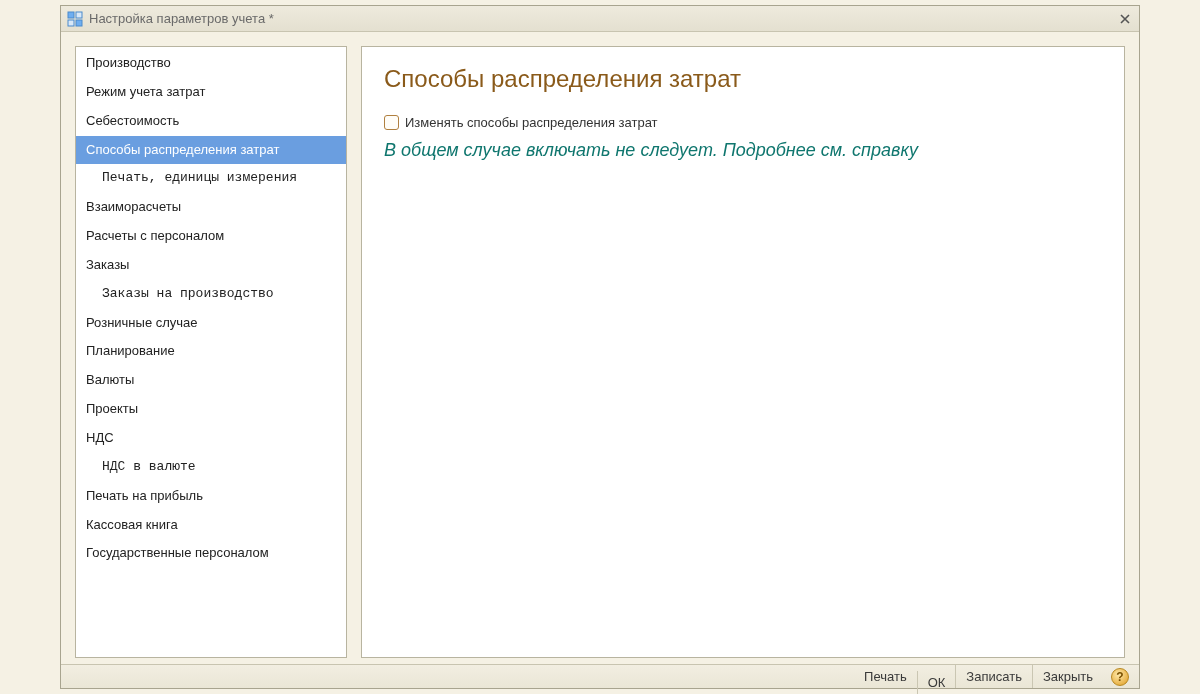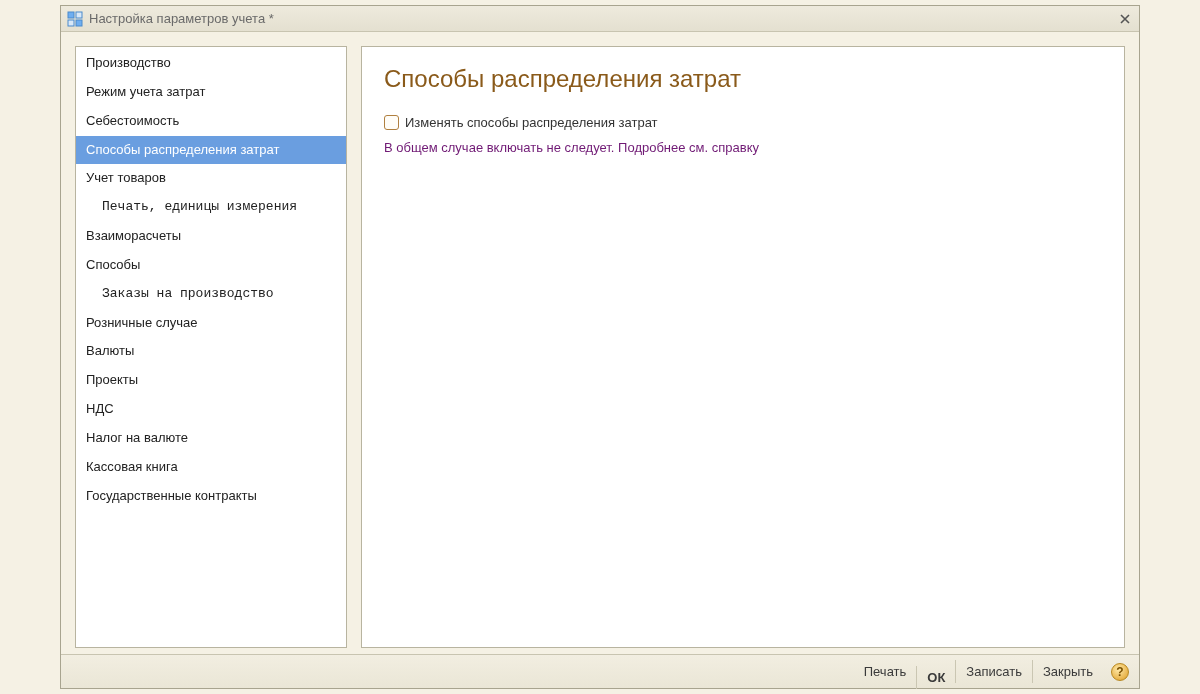--- a/index.html
+++ b/index.html
@@ -103,42 +103,43 @@
       border-radius: 3px;
       background: #fffdf8;
       margin-right: 6px;
       cursor: pointer;
     }
     .checkbox-label {
       color: #333;
       font-size: 13px;
     }
     .hint-text {
-      color: #701a75;
-      font-size: 13px;
+      color: #0f766e;
+      font-size: 18px;
+      font-style: italic;
     }
     .footer {
-      height: 34px;
+      height: 24px;
       border-top: 1px solid #c8c4b0;
       background: linear-gradient(#f2eee1, #eae6d6);
       display: flex;
       align-items: center;
       justify-content: flex-end;
       padding: 0 10px;
       gap: 0;
     }
     .footer-btn {
       padding: 4px 10px;
       color: #3a3a3a;
       cursor: pointer;
       font-size: 13px;
       border-left: 1px solid #cac6b2;
     }
     .footer-btn:first-child { border-left: none; }
-    .footer-btn.bold { font-weight: bold; margin-top: 12px; }
+    .footer-btn.bold { font-weight: normal; margin-top: 12px; }
     .help-icon {
       width: 18px; height: 18px;
       border-radius: 50%;
       background: radial-gradient(circle at 40% 35%, #ffe9a8, #e8b34a 70%, #c8901a);
       border: 1px solid #b88820;
       display: flex; align-items: center; justify-content: center;
       color: #7a5000;
       font-weight: bold;
       font-size: 12px;
       margin-left: 8px;
@@ -167,32 +168,34 @@
     </span>
   </div>
 
   <div class="body-area">
 
     <div class="sidebar" id="sidebar">
         <div class="sidebar-item">Производство</div>
         <div class="sidebar-item">Режим учета затрат</div>
         <div class="sidebar-item">Себестоимость</div>
         <div class="sidebar-item selected">Способы распределения затрат</div>
-        <div class="sidebar-item">Учет товаров</div>
         <div class="sidebar-item indent">Печать, единицы измерения</div>
         <div class="sidebar-item">Взаиморасчеты</div>
-        <div class="sidebar-item">Способы</div>
+        <div class="sidebar-item">Расчеты с персоналом</div>
+        <div class="sidebar-item">Заказы</div>
         <div class="sidebar-item indent">Заказы на производство</div>
         <div class="sidebar-item">Розничные случае</div>
+        <div class="sidebar-item">Планирование</div>
         <div class="sidebar-item">Валюты</div>
         <div class="sidebar-item">Проекты</div>
         <div class="sidebar-item">НДС</div>
-        <div class="sidebar-item">Налог на валюте</div>
+        <div class="sidebar-item indent">НДС в валюте</div>
+        <div class="sidebar-item">Печать на прибыль</div>
         <div class="sidebar-item">Кассовая книга</div>
-        <div class="sidebar-item">Государственные контракты</div>
+        <div class="sidebar-item">Государственные персоналом</div>
       </div>
 
     <div class="content-panel">
       <h1 class="content-title">Способы распределения затрат</h1>
       <div class="checkbox-row">
         <span class="chk"></span>
         <span class="checkbox-label">Изменять способы распределения затрат</span>
       </div>
       <div class="hint-text">В общем случае включать не следует. Подробнее см. справку</div>
     </div>

